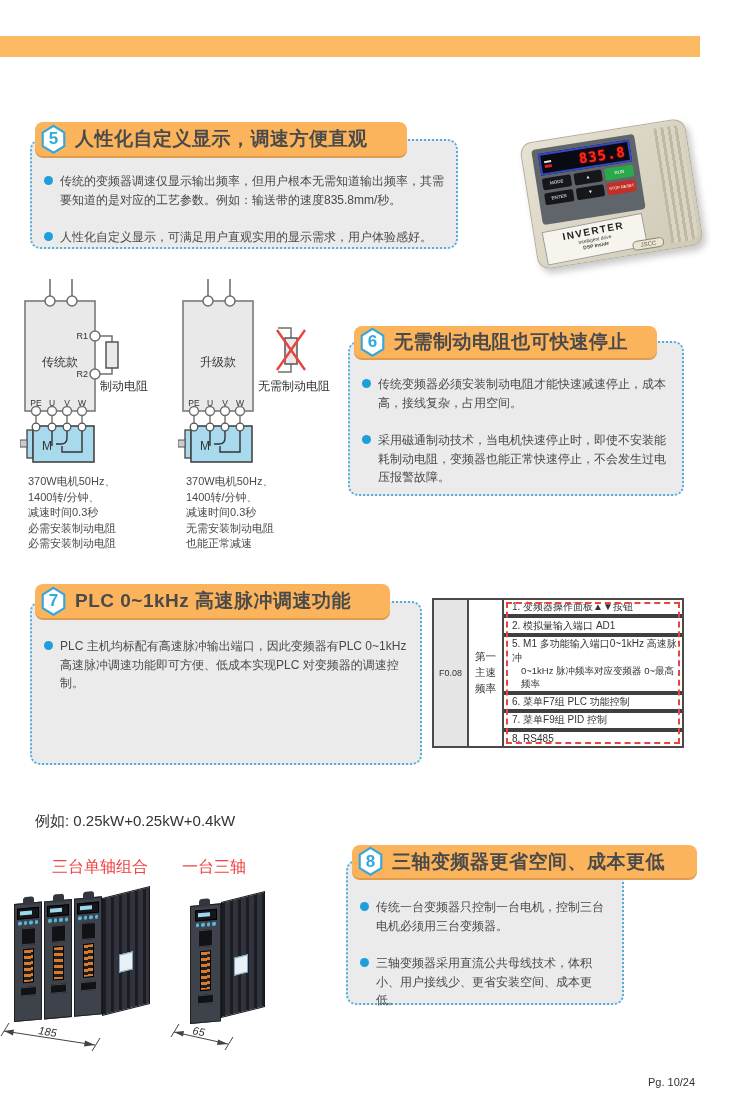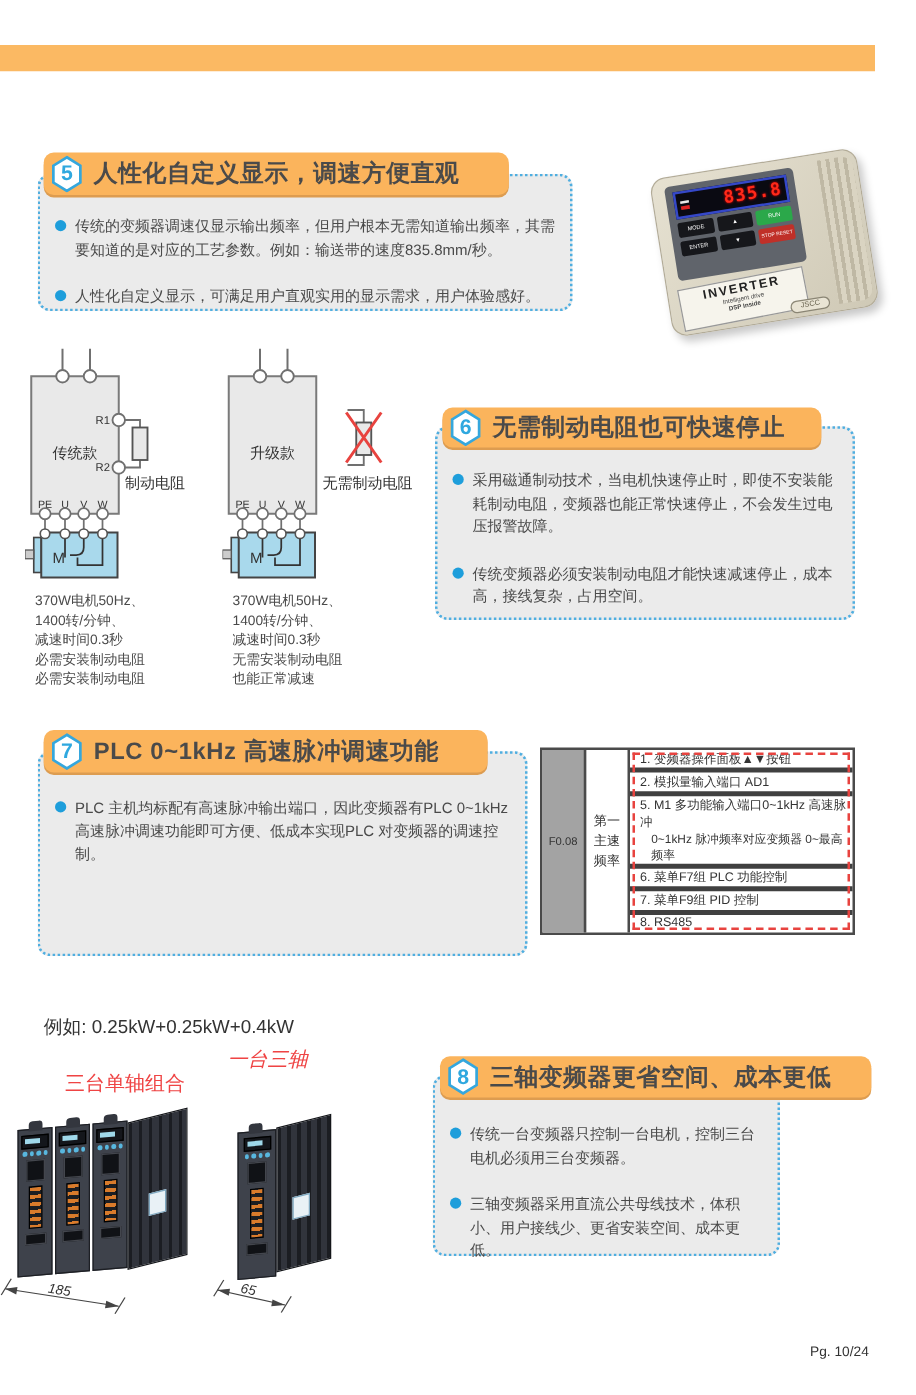--- a/index.html
+++ b/index.html
@@ -52,21 +52,21 @@
   .inv-label .t3{font-size:5px;color:#444;font-weight:bold;}
   .inv-brand{position:absolute;right:38px;bottom:3px;padding:1px 7px;border:1px solid #8a8574;
              border-radius:8px;font-size:6px;color:#6a6450;background:#E9E4D4;}
 
   
   .diag{position:absolute;}
   .cap{position:absolute;font-size:11px;line-height:15.5px;color:#4A4A4A;}
 
   
   .ptable{position:absolute;display:flex;border:2px solid #4a4a4a;background:#fff;box-sizing:border-box;}
-  .pt-param{width:33px;background:#a3a3a3;border-right:2px solid #4a4a4a;display:flex;
+  .pt-param{width:33px;background:#e5e5e5;border-right:2px solid #4a4a4a;display:flex;
             align-items:center;justify-content:center;font-size:9px;color:#333;flex:0 0 auto;}
   .pt-name{width:33px;border-right:2px solid #4a4a4a;display:flex;flex-direction:column;gap:2px;
            align-items:center;justify-content:center;font-size:10.5px;color:#333;flex:0 0 auto;}
   .pt-rows{flex:1;position:relative;display:flex;flex-direction:column;}
   .pt-row{flex:1;border-bottom:4px solid #404040;display:flex;flex-direction:column;
           justify-content:center;padding-left:8px;font-size:10px;color:#333;}
   .pt-row.last{border-bottom:none;}
   .pt-row.two{flex:1.5;}
   .pt-row .l2{padding-left:9px;font-size:9.5px;}
   .pt-dash{position:absolute;top:2px;bottom:2px;left:2px;right:2px;border:2px dashed #E8433F;pointer-events:none;}
@@ -237,25 +237,25 @@
     <div>1400转/分钟、</div>
     <div>减速时间0.3秒</div>
     <div>无需安装制动电阻</div>
     <div>也能正常减速</div>
   </div>
 
   <div class="sec-body" style="left:348px;top:341px;width:336px;height:155px;">
     <div class="bullets" style="padding:32px 12px 0 12px;">
       <div class="b">
         <span class="dot"></span>
+        <span class="t">传统变频器必须安装制动电阻才能快速减速停止，成本高，接线复杂，占用空间。</span>
+      </div>
+      <div class="b">
+        <span class="dot"></span>
         <span class="t">采用磁通制动技术，当电机快速停止时，即使不安装能耗制动电阻，变频器也能正常快速停止，不会发生过电压报警故障。</span>
-      </div>
-      <div class="b">
-        <span class="dot"></span>
-        <span class="t">传统变频器必须安装制动电阻才能快速减速停止，成本高，接线复杂，占用空间。</span>
       </div>
     </div>
   </div>
   <div class="sec-head" style="left:354px;top:326px;height:32px;width:303px;">
     <span class="hex">
       <svg viewBox="0 0 30 34">
         <polygon points="15,2 27,9.5 27,24.5 15,32 3,24.5 3,9.5" fill="#fff" stroke="#35A7DD" stroke-width="2.4"></polygon>
       </svg>
       <span class="n">6</span>
     </span>
@@ -306,21 +306,21 @@
         </div>
       <div class="pt-row last">
           <span>8. RS485</span>
         </div>
       <div class="pt-dash"></div>
     </div>
   </div>
 
   <div class="example">例如: 0.25kW+0.25kW+0.4kW</div>
   <div class="drv-label" style="left:52px;top:857px;">三台单轴组合</div>
-  <div class="drv-label" style="left:182px;top:838px;font-style:italic;">一台三轴</div>
+  <div class="drv-label" style="left:182px;top:857px;">一台三轴</div>
 
   <div class="abs" style="left:14px;top:898px;width:150px;height:140px;">
     <div class="drv-side" style="left:88px;top:0px;width:46px;height:116px;">
       <div class="drv-sticker" style="left:16px;top:60px;"></div>
     </div>
     <div class="drv-fronts" style="left:0;top:6px;">
       <div class="drv-unit">
         <div class="drv-tab"></div>
         <div class="drv-disp">
             <i></i>

